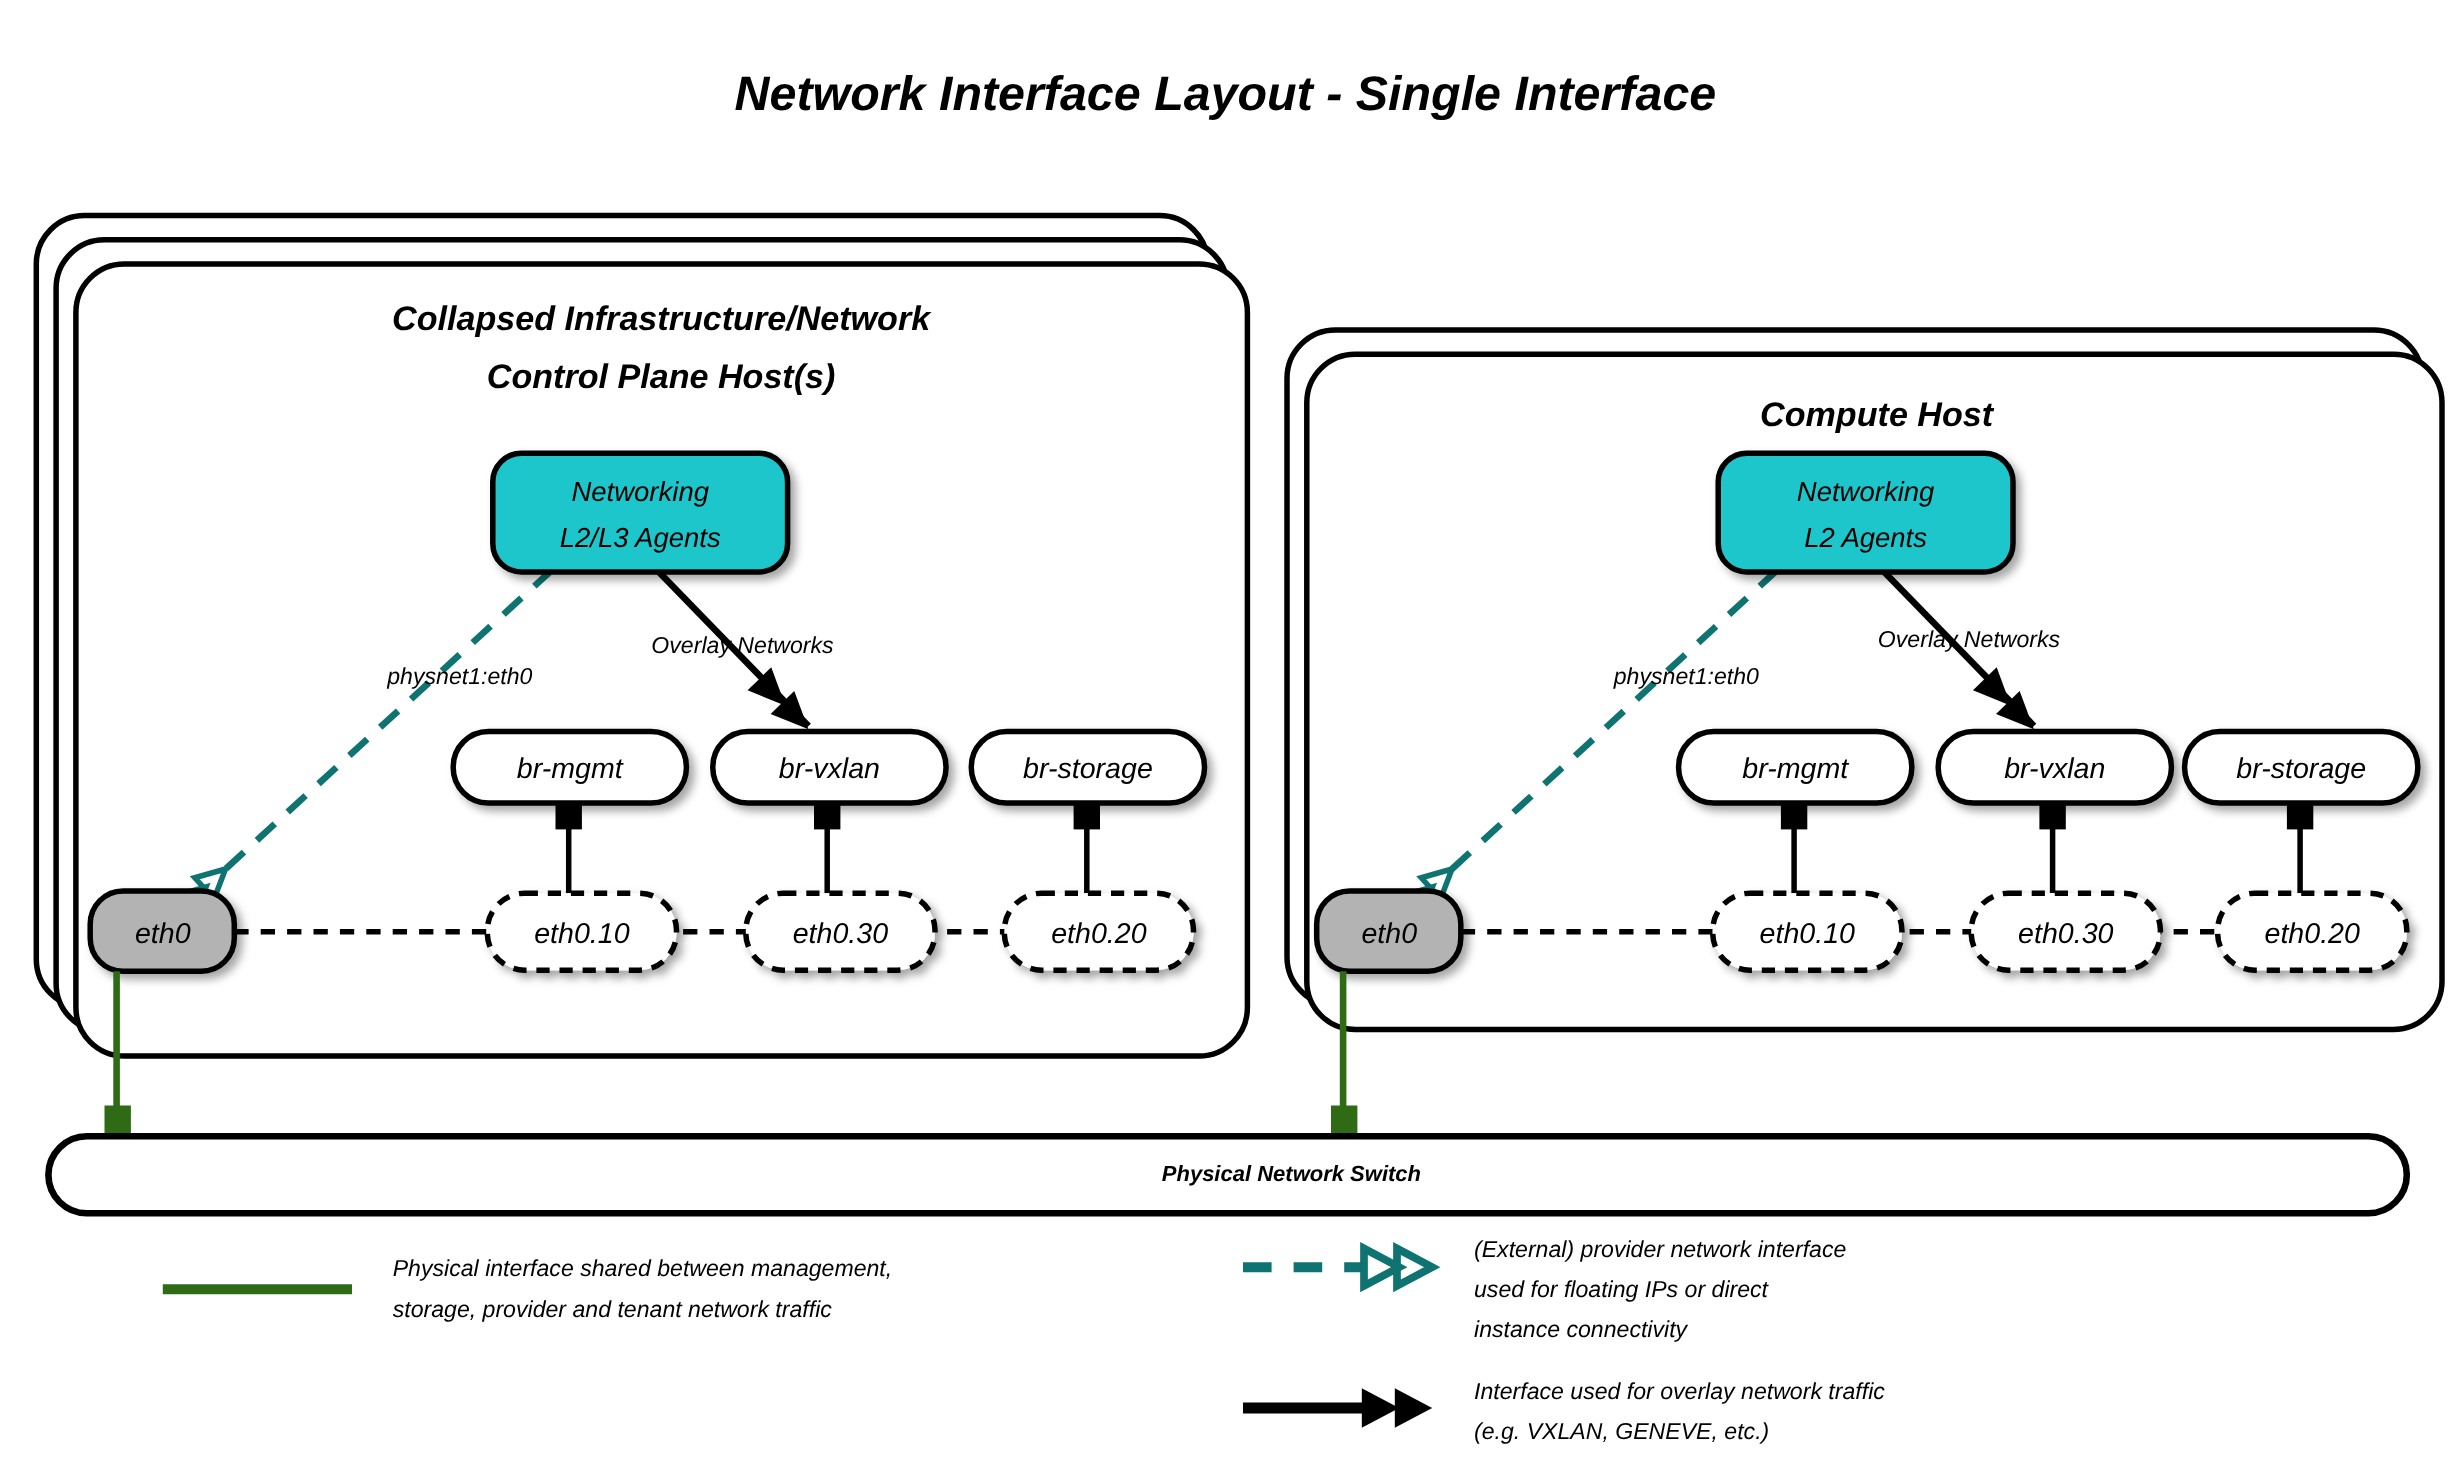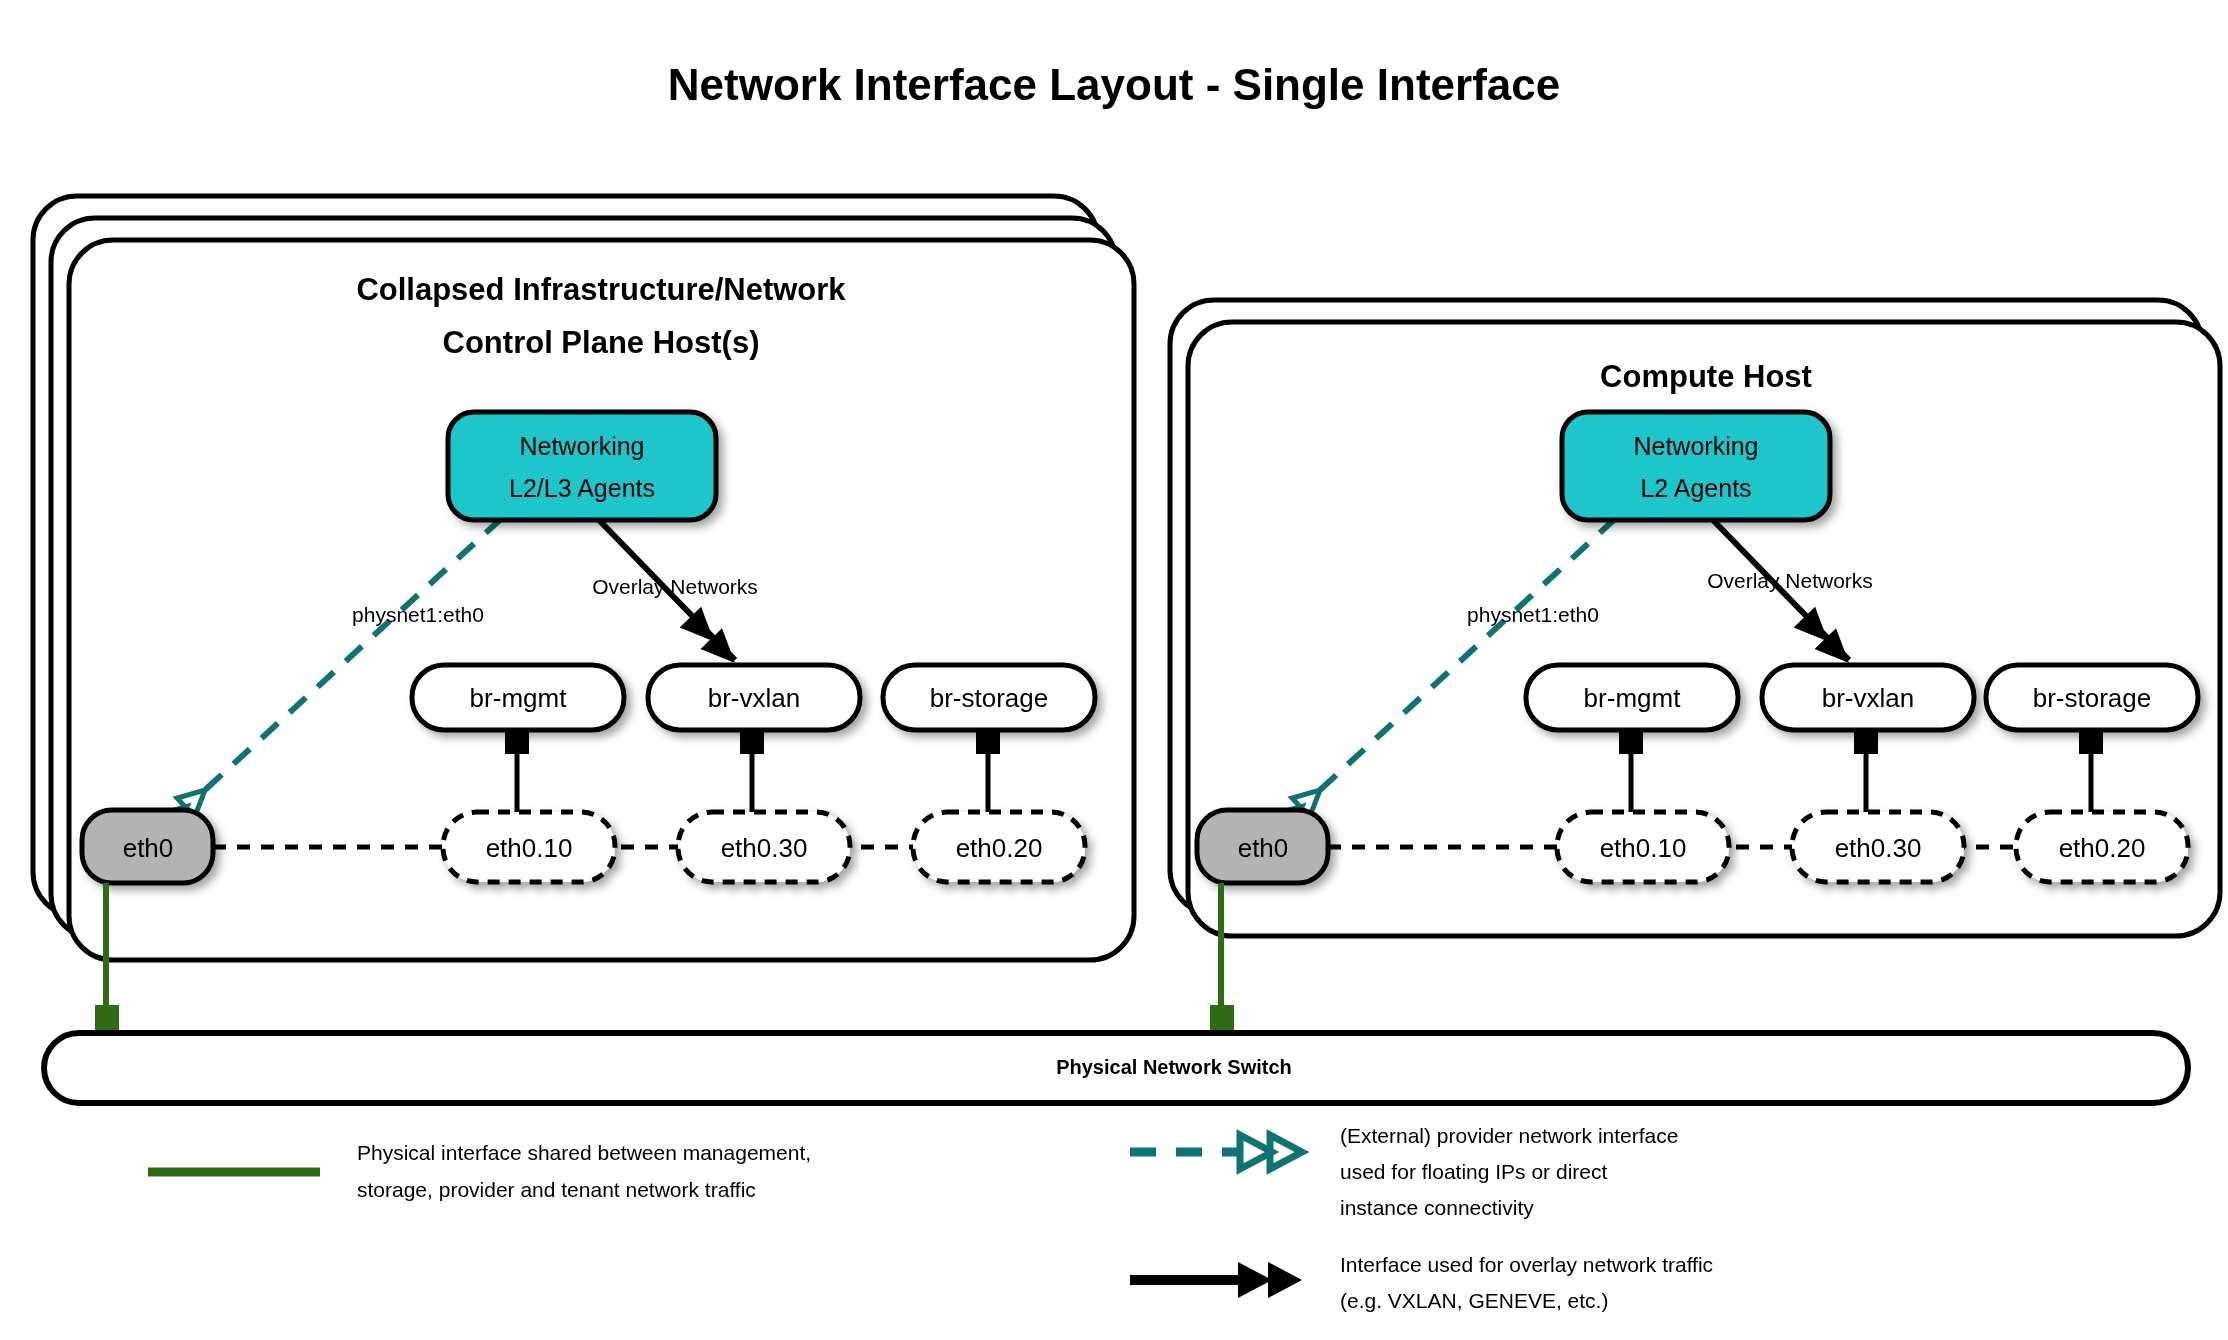--- a/index.html
+++ b/index.html
@@ -10,20 +10,21 @@
   body {
     width: 2228px;
     height: 1340px;
     font-family: "Liberation Sans", sans-serif;
     overflow: hidden;
   }
   #stage {
     position: relative;
     width: 2228px;
     height: 1340px;
+    font-style: italic;
   }
   svg#diagram {
     position: absolute;
     top: 0;
     left: 0;
     width: 2228px;
     height: 1340px;
   }
   .t {
     font-family: "Liberation Sans", sans-serif;

